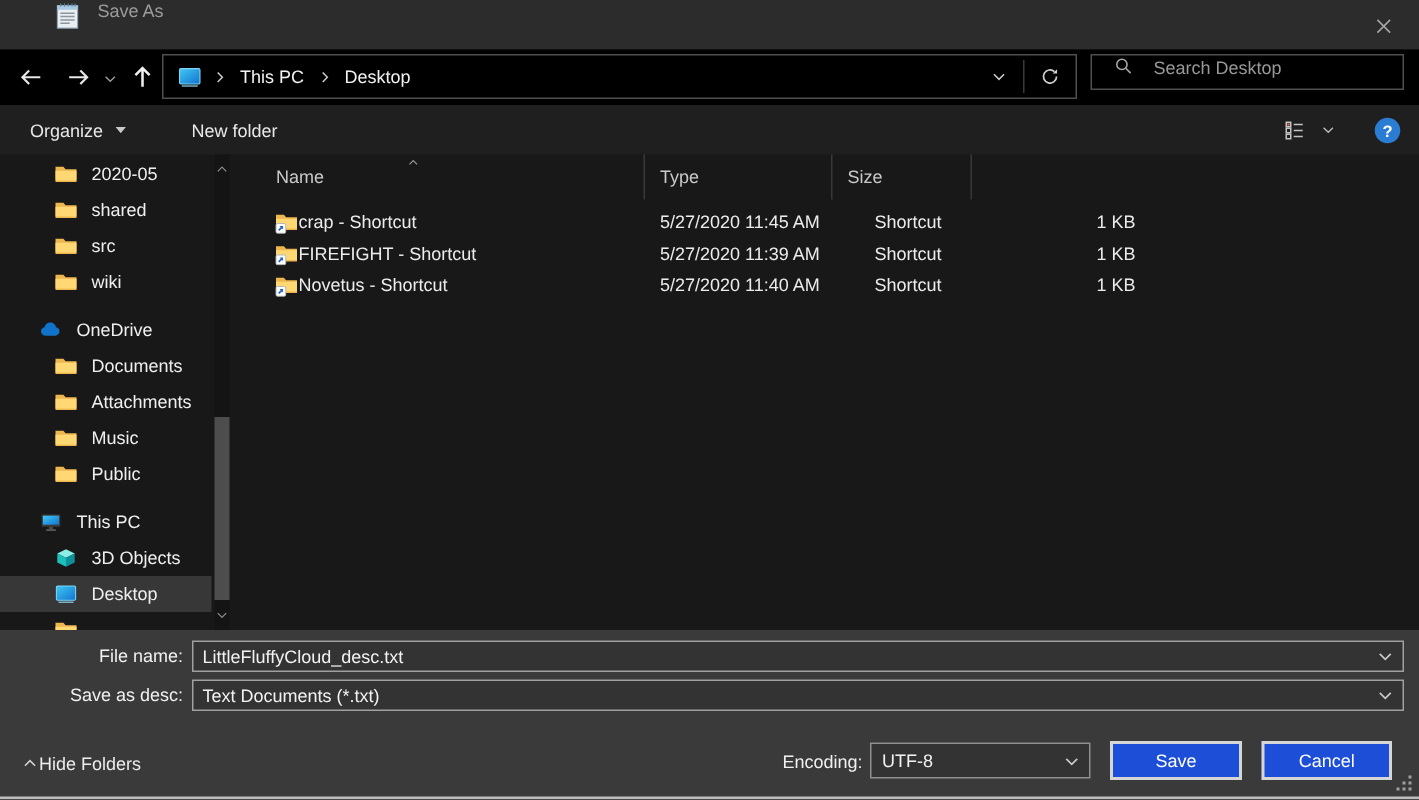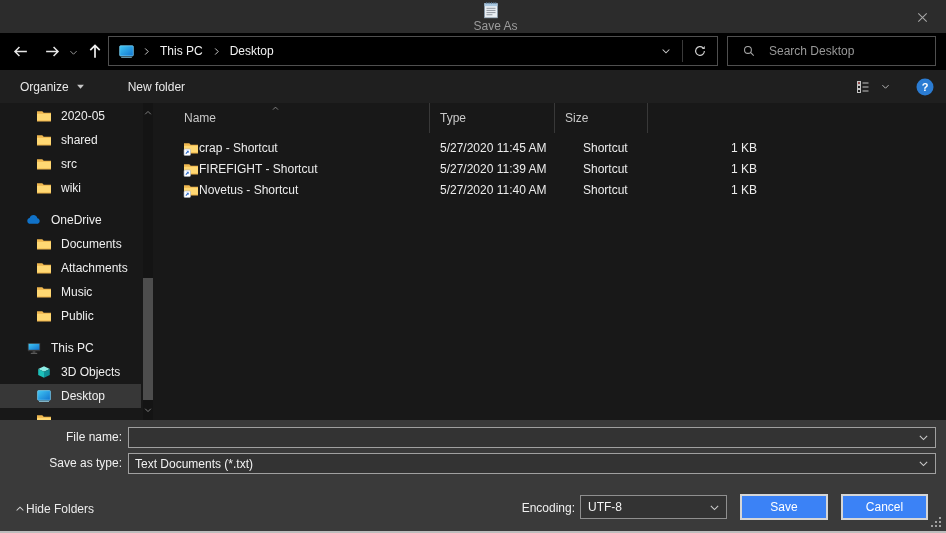--- a/index.html
+++ b/index.html
@@ -6,21 +6,21 @@
   body{
     width:946px;height:533px;position:relative;overflow:hidden;
     background:#181818;font-family:"Liberation Sans",sans-serif;font-size:12px;
     -webkit-font-smoothing:antialiased;
   }
   svg{display:block}
   .win{position:absolute;inset:0;}
 
   
   .titlebar{position:absolute;left:0;top:0;width:946px;height:33px;background:#2c2c2c;
-    display:flex;align-items:center;padding-left:35px;box-sizing:border-box;flex-direction:column;}
+    display:flex;align-items:flex-start;padding-left:35px;box-sizing:border-box;}
   .titlebar .app-ic{width:20px;height:20px;}
   .titlebar .ttl{color:#9c9c9c;margin-left:10px;}
   .close-btn{position:absolute;right:15px;top:8px;width:18px;height:18px;color:#a8a8a8;
     display:flex;align-items:center;justify-content:center;cursor:pointer;}
 
   
   .navbar{position:absolute;left:0;top:33px;width:946px;height:37px;background:#000;}
   .nav-ic{position:absolute;color:#e6e6e6;cursor:pointer;}
   .nav-back{left:12px;top:10px;width:17px;height:17px;}
   .nav-fwd{left:44px;top:10px;width:17px;height:17px;}
@@ -28,22 +28,22 @@
   .nav-up{left:86px;top:9px;width:18px;height:18px;color:#f0f0f0;}
   .addressbar{position:absolute;left:108px;top:3px;width:610px;height:30px;box-sizing:border-box;
     border:1px solid #4f4f4f;background:#000;display:flex;align-items:center;}
   .addressbar .loc-ic{width:17px;height:17px;margin-left:9px;}
   .crumb{color:#f2f2f2;cursor:pointer;padding:0 2px;}
   .crumb-sep{width:11px;height:11px;color:#cfcfcf;margin:0 6px;}
   .ab-spacer{flex:1}
   .ab-chev{width:12px;height:12px;color:#c9c9c9;margin-right:10px;cursor:pointer;}
   .ab-div{width:1px;height:22px;background:#3a3a3a;}
   .ab-refresh{width:14px;height:14px;color:#d0d0d0;margin:0 10px;cursor:pointer;}
-  .searchbox{position:absolute;left:727px;top:3px;width:209px;height:30px;box-sizing:border-box;
-    border:1px solid #4f4f4f;background:#000;display:flex;align-items:center;padding-left:14px;gap:11px;}
+  .searchbox{position:absolute;left:727px;top:3px;width:209px;height:24px;box-sizing:border-box;
+    border:1px solid #4f4f4f;background:#000;display:flex;align-items:flex-start;padding-left:14px;gap:11px;}
   .searchbox .s-ic{width:14px;height:14px;color:#a9a9a9;}
   .searchbox input{flex:1;background:transparent;border:none;outline:none;color:#d8d8d8;
     font-family:"Liberation Sans",sans-serif;font-size:12px;min-width:0;}
   .searchbox input::placeholder{color:#989898;}
 
   
   .cmdbar{position:absolute;left:0;top:70px;width:946px;height:33px;background:#1f1f1f;
     display:flex;align-items:center;}
   .cmd-btn{color:#e8e8e8;display:flex;align-items:center;gap:7px;cursor:pointer;}
   .cmd-organize{margin-left:20px;align-items:center;}
@@ -98,21 +98,21 @@
   .fld-st{left:128px;top:33px;width:808px;height:21px;padding-left:6px;}
   .fld-fn input{flex:1;border:none;outline:none;background:transparent;color:#f2f2f2;
     font-family:"Liberation Sans",sans-serif;font-size:12px;padding-left:6px;min-width:0;}
   .combo .chev{width:13px;height:13px;color:#c9c9c9;margin:0 5px 0 auto;flex:none;cursor:pointer;}
   .hidefolders{position:absolute;left:14px;top:82px;display:flex;align-items:center;
     color:#ececec;cursor:pointer;}
   .hf-chev{width:12px;height:12px;color:#d2d2d2;}
   .enc-label{position:absolute;left:460px;top:81px;width:115px;text-align:right;color:#f0f0f0;}
   .fld-enc{left:580px;top:75px;width:147px;height:24px;padding-left:7px;border-color:#8f8f8f;}
   .btn{position:absolute;top:74px;height:26px;box-sizing:border-box;border:2px solid #d6d6d6;
-    background:#3b82f6;color:#fff;display:flex;align-items:center;justify-content:center;cursor:pointer;}
+    background:#1d4ed8;color:#fff;display:flex;align-items:center;justify-content:center;cursor:pointer;}
   .btn-save{left:740px;width:88px;}
   .btn-cancel{left:841px;width:87px;}
   .grip{position:absolute;right:3px;top:95px;width:14px;height:14px;}
   .bottomstrip{position:absolute;left:0;top:111px;width:946px;height:2px;background:#bdbdbd;}
 </style>
 </head>
 <body>
 
 <svg width="0" height="0" style="position:absolute" aria-hidden="true">
   <defs>
@@ -489,26 +489,27 @@
           <span class="cell c-date">5/27/2020 11:40 AM</span>
           <span class="cell c-type">Shortcut</span>
           <span class="cell c-size">1 KB</span>
         </div>
     </div>
   </div>
 
   <div class="footer">
     <div class="flabel lbl-fn">File name:</div>
     <div class="combo fld-fn">
+      <input type="text" value="LittleFluffyCloud_desc.txt" style="">
       <svg class="chev">
           <use href="#sym-chev-down"></use>
         </svg>
     </div>
 
-    <div class="flabel lbl-st">Save as type:</div>
+    <div class="flabel lbl-st">Save as desc:</div>
     <div class="combo fld-st">
       <span>Text Documents (*.txt)</span>
       <svg class="chev">
           <use href="#sym-chev-down"></use>
         </svg>
     </div>
 
     <div class="hidefolders">
       <svg class="hf-chev">
           <use href="#sym-chev-up"></use>

